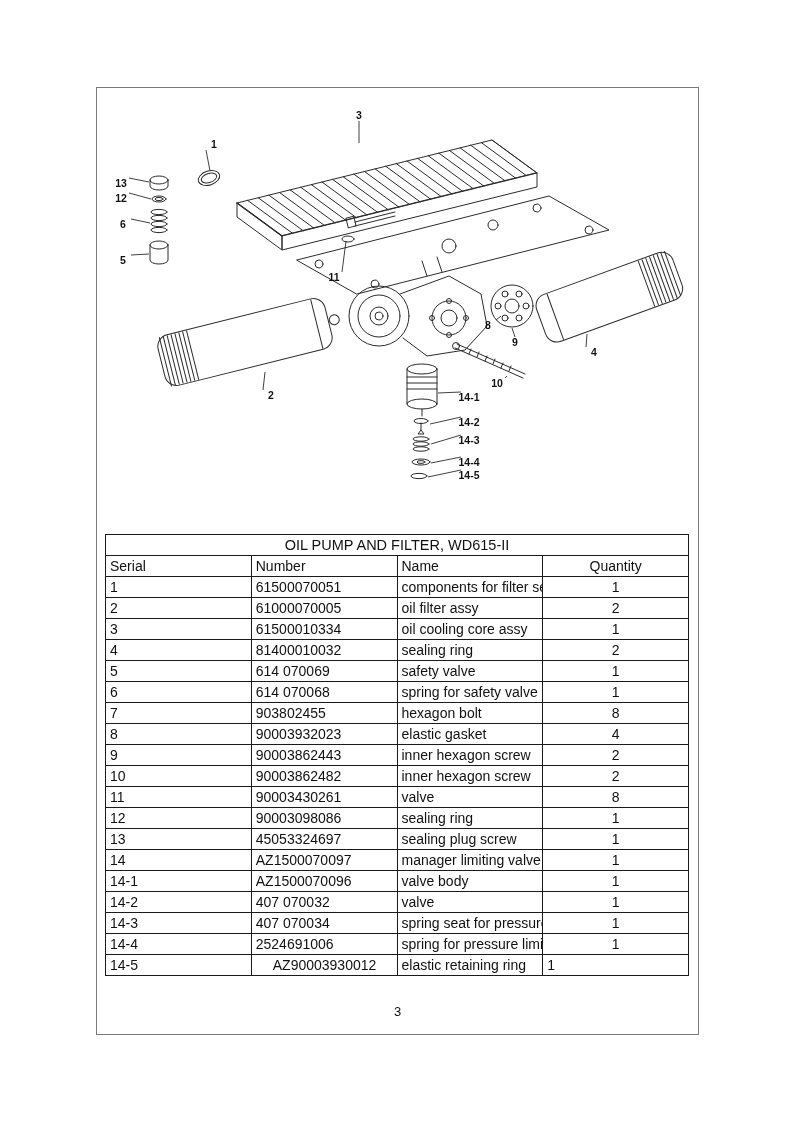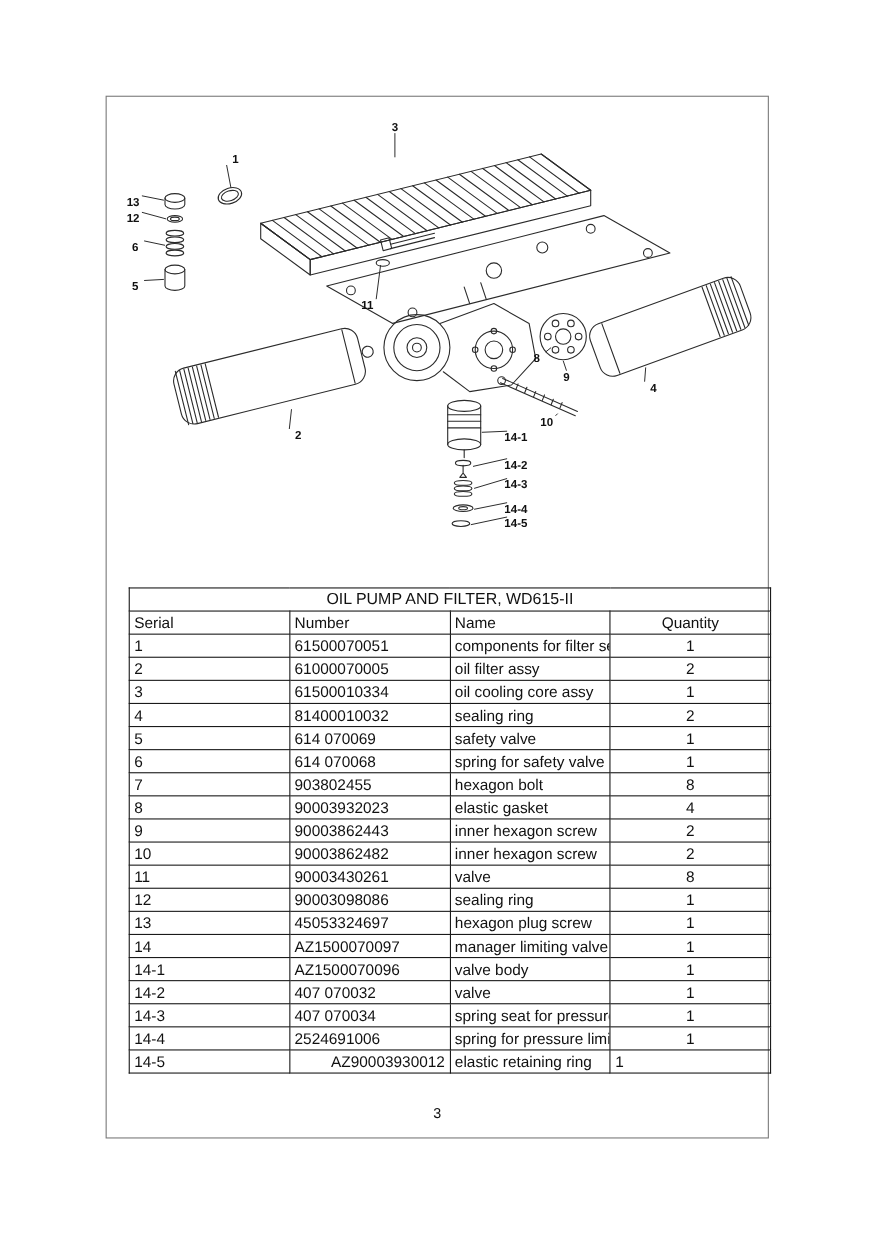--- a/index.html
+++ b/index.html
@@ -2,21 +2,21 @@
 <html><head>
 <meta charset="utf-8">
 <style>
   html,body{margin:0;padding:0;background:#ffffff;}
   body{font-family:"Liberation Sans",sans-serif;color:#111;}
   .page{position:relative;width:793px;height:1122px;background:#fff;margin:0 auto;overflow:hidden;}
   .frame{position:absolute;left:96px;top:87px;width:601px;height:946px;border:1px solid #7a7a7a;box-sizing:content-box;}
   .diagram{position:absolute;left:0;top:0;width:601px;height:445px;}
   .leader{stroke:#2b2b2b;stroke-width:0.9;fill:none;}
   .callout-label{font-family:"Liberation Sans",sans-serif;font-size:10.5px;font-weight:bold;fill:#111;stroke:none;}
-  .tablewrap{position:absolute;left:20px;top:446px;}
+  .tablewrap{position:absolute;left:8px;top:446px;}
   table.parts{border-collapse:collapse;table-layout:fixed;width:584px;font-size:14px;color:#111;}
   table.parts td{border:1px solid #1a1a1a;padding:0 4px;height:20px;line-height:20px;overflow:hidden;white-space:nowrap;}
   td.title-cell{text-align:center;font-size:14.5px;}
   td.c0{width:66px;}
   td.c1{width:160px;}
   td.c2{width:264px;margin-top:44px;}
   td.c3{width:90px;text-align:center;}
   .footer{position:absolute;left:0;top:916px;width:601px;text-align:center;}
   .pageno{font-size:13px;margin-bottom:3px;}
   .links{font-size:13px;font-style:italic;}
@@ -282,21 +282,21 @@
             </tr>
             <tr>
               <td class="c0">12</td>
               <td class="c1">90003098086</td>
               <td class="c2">sealing ring</td>
               <td class="c3">1</td>
             </tr>
             <tr>
               <td class="c0">13</td>
               <td class="c1">45053324697</td>
-              <td class="c2">hexagon plug screw</td>
+              <td class="c2">sealing plug screw</td>
               <td class="c3">1</td>
             </tr>
             <tr>
               <td class="c0">14</td>
               <td class="c1">AZ1500070097</td>
               <td class="c2">manager limiting valve</td>
               <td class="c3">1</td>
             </tr>
             <tr>
               <td class="c0">14-1</td>
@@ -317,21 +317,21 @@
               <td class="c3">1</td>
             </tr>
             <tr>
               <td class="c0">14-4</td>
               <td class="c1">2524691006</td>
               <td class="c2">spring for pressure limiting valve</td>
               <td class="c3">1</td>
             </tr>
             <tr>
               <td class="c0">14-5</td>
-              <td class="c1" style="text-align: right; padding-left: 21px;">AZ90003930012</td>
+              <td class="c1" style="text-align: left; padding-left: 21px;">AZ90003930012</td>
               <td class="c2">elastic retaining ring</td>
               <td class="c3" style="text-align: left;">1</td>
             </tr>
           </tbody>
       </table>
     </div>
 
     <div class="footer">
       <div class="pageno">3</div>
     </div>

